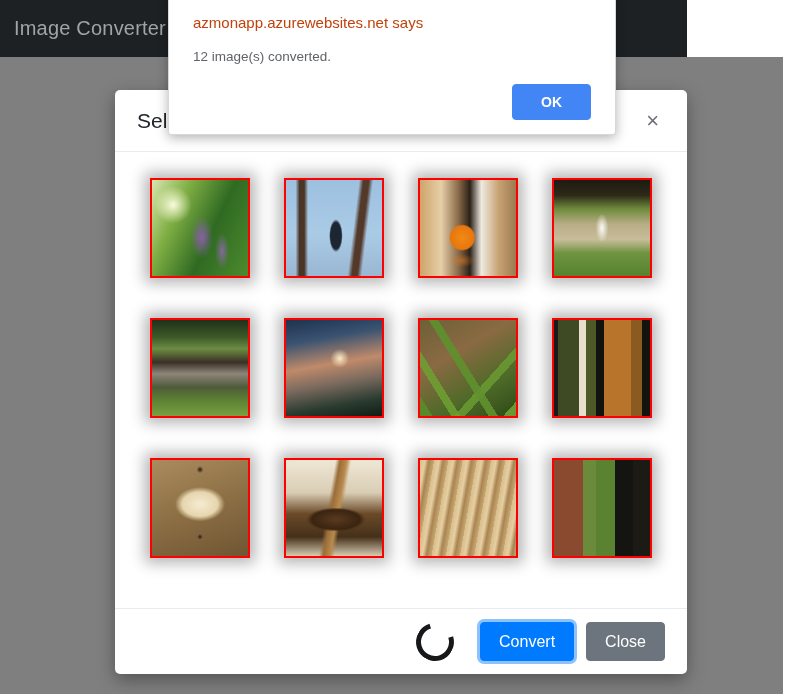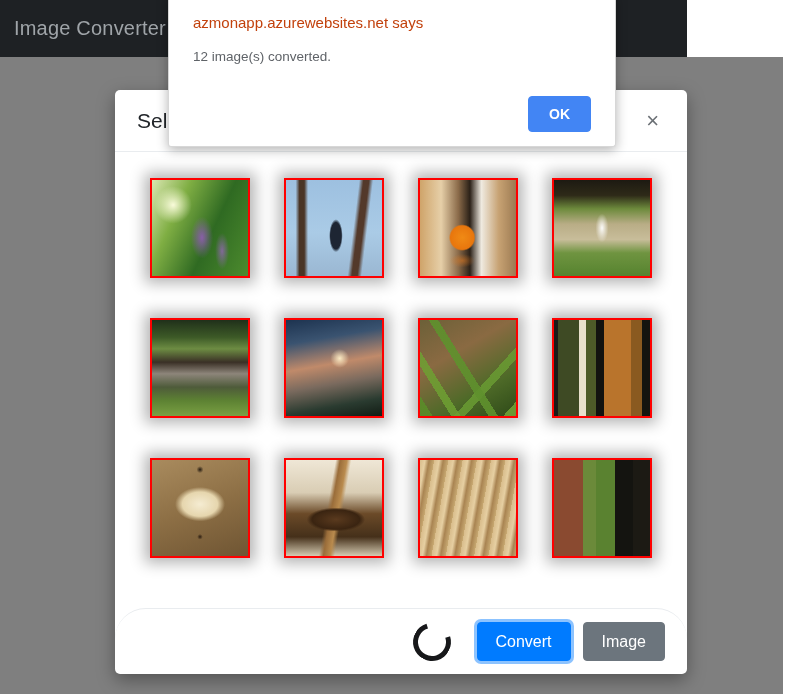--- a/index.html
+++ b/index.html
@@ -216,21 +216,20 @@
   .modal-footer {
     height: 66px;
     min-height: 66px;
     border-top: 1px solid #e9ecef;
     display: flex;
     align-items: center;
     justify-content: flex-end;
     padding: 0 22px;
     gap: 12px;
     box-sizing: border-box;
-    border-radius: 31px;
   }
   .spinner {
     width: 28px;
     height: 28px;
     border-radius: 50%;
     border: 5px solid #17181a;
     border-top-color: transparent;
     transform: rotate(28deg);
     margin-right: 14px;
   }
@@ -272,34 +271,34 @@
   .alert-origin {
     font-size: 15px;
     color: #c2410c;
     margin-bottom: 16px;
     font-family: "Liberation Sans", sans-serif;
   }
   .alert-message {
     font-size: 13.5px;
     color: #5f6368;
     line-height: 1.55;
-    margin-bottom: 28px;
+    margin-bottom: 16px;
   }
   .alert-actions {
     display: flex;
     justify-content: flex-end;
   }
   .btn-ok {
     background: #4285f4;
     border: 1px solid #4285f4;
     color: #ffffff;
     font-size: 14px;
     font-weight: bold;
     border-radius: 4px;
-    padding: 9px 20px;
+    padding: 9px 28px;
     cursor: pointer;
     font-family: "Liberation Sans", sans-serif;
   }
 </style>
 </head>
 <body>
 
 <div class="browser-page">
 
   <div class="navbar">
@@ -354,21 +353,21 @@
           </div>
           <div class="thumb">
             <div class="art art-squirrel"></div>
           </div>
         </div>
     </div>
 
     <div class="modal-footer">
       <div class="spinner"></div>
       <button class="btn btn-convert">Convert</button>
-      <button class="btn btn-close-modal">Image</button>
+      <button class="btn btn-close-modal">Close</button>
     </div>
   </div>
 
   <div class="alert-box">
     <div class="alert-origin">azmonapp.azurewebsites.net says</div>
     <div class="alert-message">
       <div>12 image(s) converted.</div>
     </div>
     <div class="alert-actions">
       <button class="btn-ok">OK</button>

